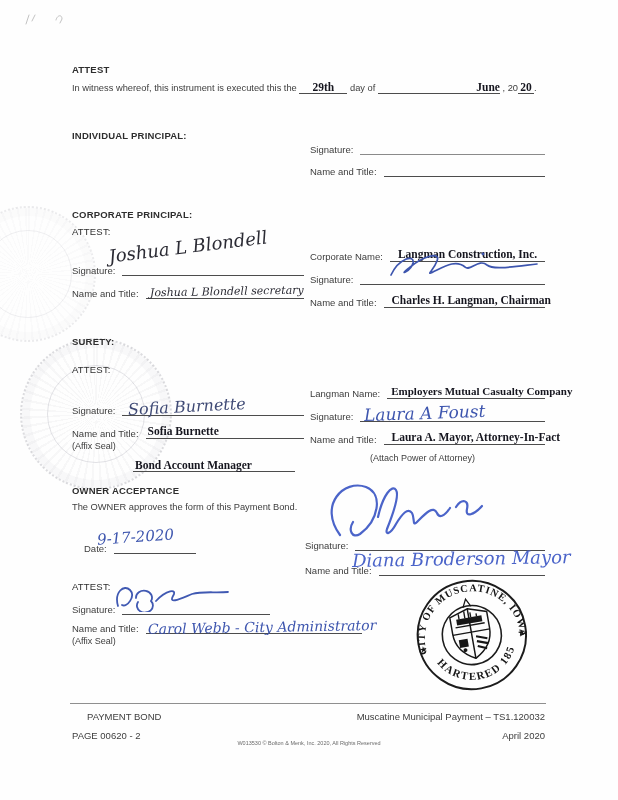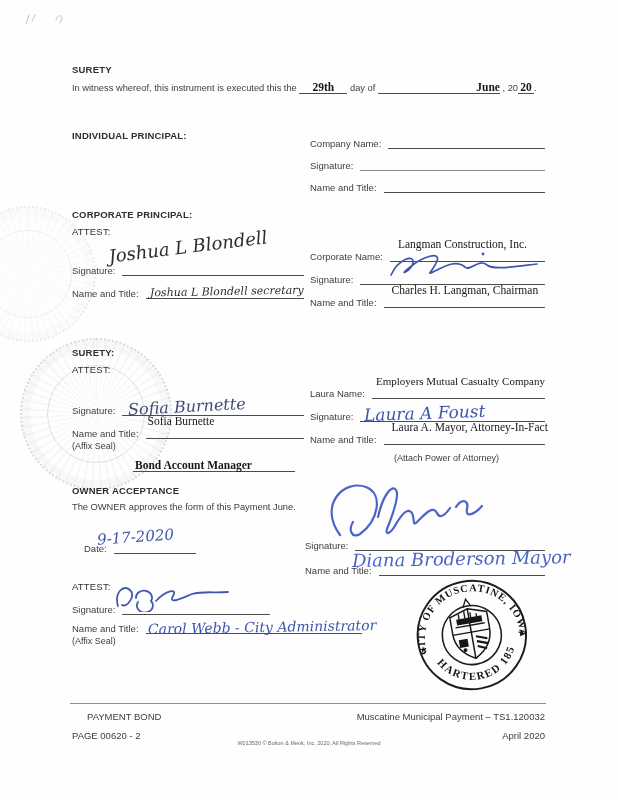--- a/index.html
+++ b/index.html
@@ -7,22 +7,22 @@
     position:relative;width:618px;height:800px;background:#fefefe;
     font-family:"Liberation Sans",sans-serif;color:#3a3a3a;overflow:hidden;
     box-shadow:0 0 4px rgba(0,0,0,.2);
   }
   .abs{position:absolute;}
   .h{font-weight:bold;font-size:9.5px;color:#2e2e2e;letter-spacing:.2px;}
   .lbl{font-size:9.5px;white-space:nowrap;color:#3d3d3d;}
   .small{font-size:9px;color:#3d3d3d;}
   .row{display:flex;align-items:flex-end;}
   .line{flex:1;border-bottom:1px solid #4c4c4c;margin-left:7px;position:relative;min-height:13px;}
-  .typed{font-family:"Liberation Serif",serif;font-weight:normal;font-size:11.5px;color:#16161f;
-    position:absolute;bottom:11px;left:8px;white-space:nowrap;}
+  .typed{font-family:"Liberation Serif",serif;font-weight:bold;font-size:11.5px;color:#16161f;
+    position:absolute;bottom:1px;left:8px;white-space:nowrap;}
   .hw{font-family:"DejaVu Serif",serif;font-style:italic;white-space:nowrap;}
   .hw-blk{color:#2b2b34;}
   .hw-blu{color:#3d55ae;}
   .uval{font-family:"Liberation Serif",serif;font-weight:bold;font-size:11.5px;color:#16161f;
     border-bottom:1px solid #4c4c4c;display:inline-block;text-align:center;}
   .sent{font-size:9.3px;color:#3d3d3d;}
   
   .emboss{position:absolute;border-radius:50%;
     border:2px dotted rgba(165,165,175,.38);
     background:repeating-conic-gradient(rgba(130,130,140,.055) 0deg 2deg, transparent 2deg 7deg);
@@ -35,35 +35,31 @@
 </style>
 </head>
 <body>
 
 <div class="page">
 
   <svg class="abs" style="left:22px;top:8px" width="70" height="22">
     <path d="M4,16 l3,-9 M10,13 l3,-6 M34,12 c1,-5 6,-6 6,-1 l-2,4" stroke="#c3c3c3" stroke-width="1" fill="none" stroke-linecap="round"></path>
   </svg>
 
-  <div class="abs h" style="left:72px;top:64px">SURETY</div>
+  <div class="abs h" style="left:72px;top:64px">ATTEST</div>
   <div class="abs sent" style="left:72px;top:81px;width:500px">
     <span>In witness whereof, this instrument is executed this the</span>
     <span class="uval" style="min-width:48px">29th</span>
     <span>day of</span>
     <span class="uval" style="min-width:116px;text-align:right;padding-left:6px">June</span>
     <span>, 20</span><span class="uval" style="min-width:16px">20</span><span>.</span>
   </div>
 
   <div class="abs h" style="left:72px;top:130px">INDIVIDUAL PRINCIPAL:</div>
   <div class="abs" style="left:310px;top:133px;width:235px">
-    <div class="row" style="height:16px">
-      <span class="lbl">Company Name:</span>
-      <span class="line"></span>
-    </div>
     <div class="row" style="height:16px;margin-top:6px">
       <span class="lbl">Signature:</span>
       <span class="line" style="border-color:#8a8a8a"></span>
     </div>
     <div class="row" style="height:16px;margin-top:6px">
       <span class="lbl">Name and Title:</span>
       <span class="line"></span>
     </div>
   </div>
 
@@ -102,21 +98,21 @@
         <span class="typed">Charles H. Langman, Chairman</span>
       </span>
     </div>
   </div>
   <svg class="abs" style="left:385px;top:248px" width="165" height="32">
     <path d="M6,27 C14,10 30,6 28,15 C26,23 12,29 24,20 C38,8 56,3 52,13 C48,24 38,29 52,22 C62,17 72,12 80,19 C85,24 94,10 102,17 C108,22 126,19 152,16" stroke="#3d55ae" stroke-width="1.7" fill="none" stroke-linecap="round"></path>
     <circle cx="98" cy="6" r="1.4" fill="#3d55ae"></circle>
   </svg>
 
   <div class="emboss" style="left:20px;top:338px;width:148px;height:148px"></div>
-  <div class="abs h" style="left:72px;top:347px">SURETY:</div>
+  <div class="abs h" style="left:72px;top:336px">SURETY:</div>
   <div class="abs h" style="left:72px;top:364px;font-weight:normal">ATTEST:</div>
 
   <div class="abs" style="left:72px;top:398px;width:232px">
     <div class="row" style="height:18px">
       <span class="lbl">Signature:</span>
       <span class="line">
         <span class="hw" style="position:absolute;bottom:-1px;left:6px;font-size:16px;color:#3f4a75;transform:rotate(-3deg)">Sofia Burnette</span>
       </span>
     </div>
     <div class="row" style="height:18px;margin-top:5px">
@@ -126,42 +122,42 @@
       </span>
     </div>
     <div style="margin-left:61px;margin-top:16px">
       <span class="uval" style="text-align:left;min-width:160px;padding-left:2px">Bond Account Manager</span>
     </div>
   </div>
   <div class="abs small" style="left:72px;top:441px">(Affix Seal)</div>
 
   <div class="abs" style="left:310px;top:381px;width:235px">
     <div class="row" style="height:18px">
-      <span class="lbl">Laura Name:</span>
+      <span class="lbl">Langman Name:</span>
       <span class="line">
         <span class="typed" style="left:4px;font-size:11px">Employers Mutual Casualty Company</span>
       </span>
     </div>
     <div class="row" style="height:18px;margin-top:5px">
       <span class="lbl">Signature:</span>
       <span class="line">
         <span class="hw hw-blu" style="position:absolute;bottom:-2px;left:4px;font-size:17px;transform:rotate(-2deg)">Laura A Foust</span>
       </span>
     </div>
     <div class="row" style="height:18px;margin-top:5px">
       <span class="lbl">Name and Title:</span>
       <span class="line">
         <span class="typed">Laura A. Mayor, Attorney-In-Fact</span>
       </span>
     </div>
-    <div class="small" style="margin-top:8px;margin-left:84px">(Attach Power of Attorney)</div>
+    <div class="small" style="margin-top:8px;margin-left:60px">(Attach Power of Attorney)</div>
   </div>
 
   <div class="abs h" style="left:72px;top:485px">OWNER ACCEPTANCE</div>
-  <div class="abs sent" style="left:72px;top:502px">The OWNER approves the form of this Payment June.</div>
+  <div class="abs sent" style="left:72px;top:502px">The OWNER approves the form of this Payment Bond.</div>
 
   <div class="abs row" style="left:84px;top:536px;width:112px;height:18px">
     <span class="lbl">Date:</span>
     <span class="line"></span>
   </div>
   <div class="abs hw hw-blu" style="left:97px;top:528px;font-size:15px;transform:rotate(-4deg)">9-17-2020</div>
 
   <div class="abs row" style="left:305px;top:533px;width:240px;height:18px">
     <span class="lbl">Signature:</span>
     <span class="line"></span>

